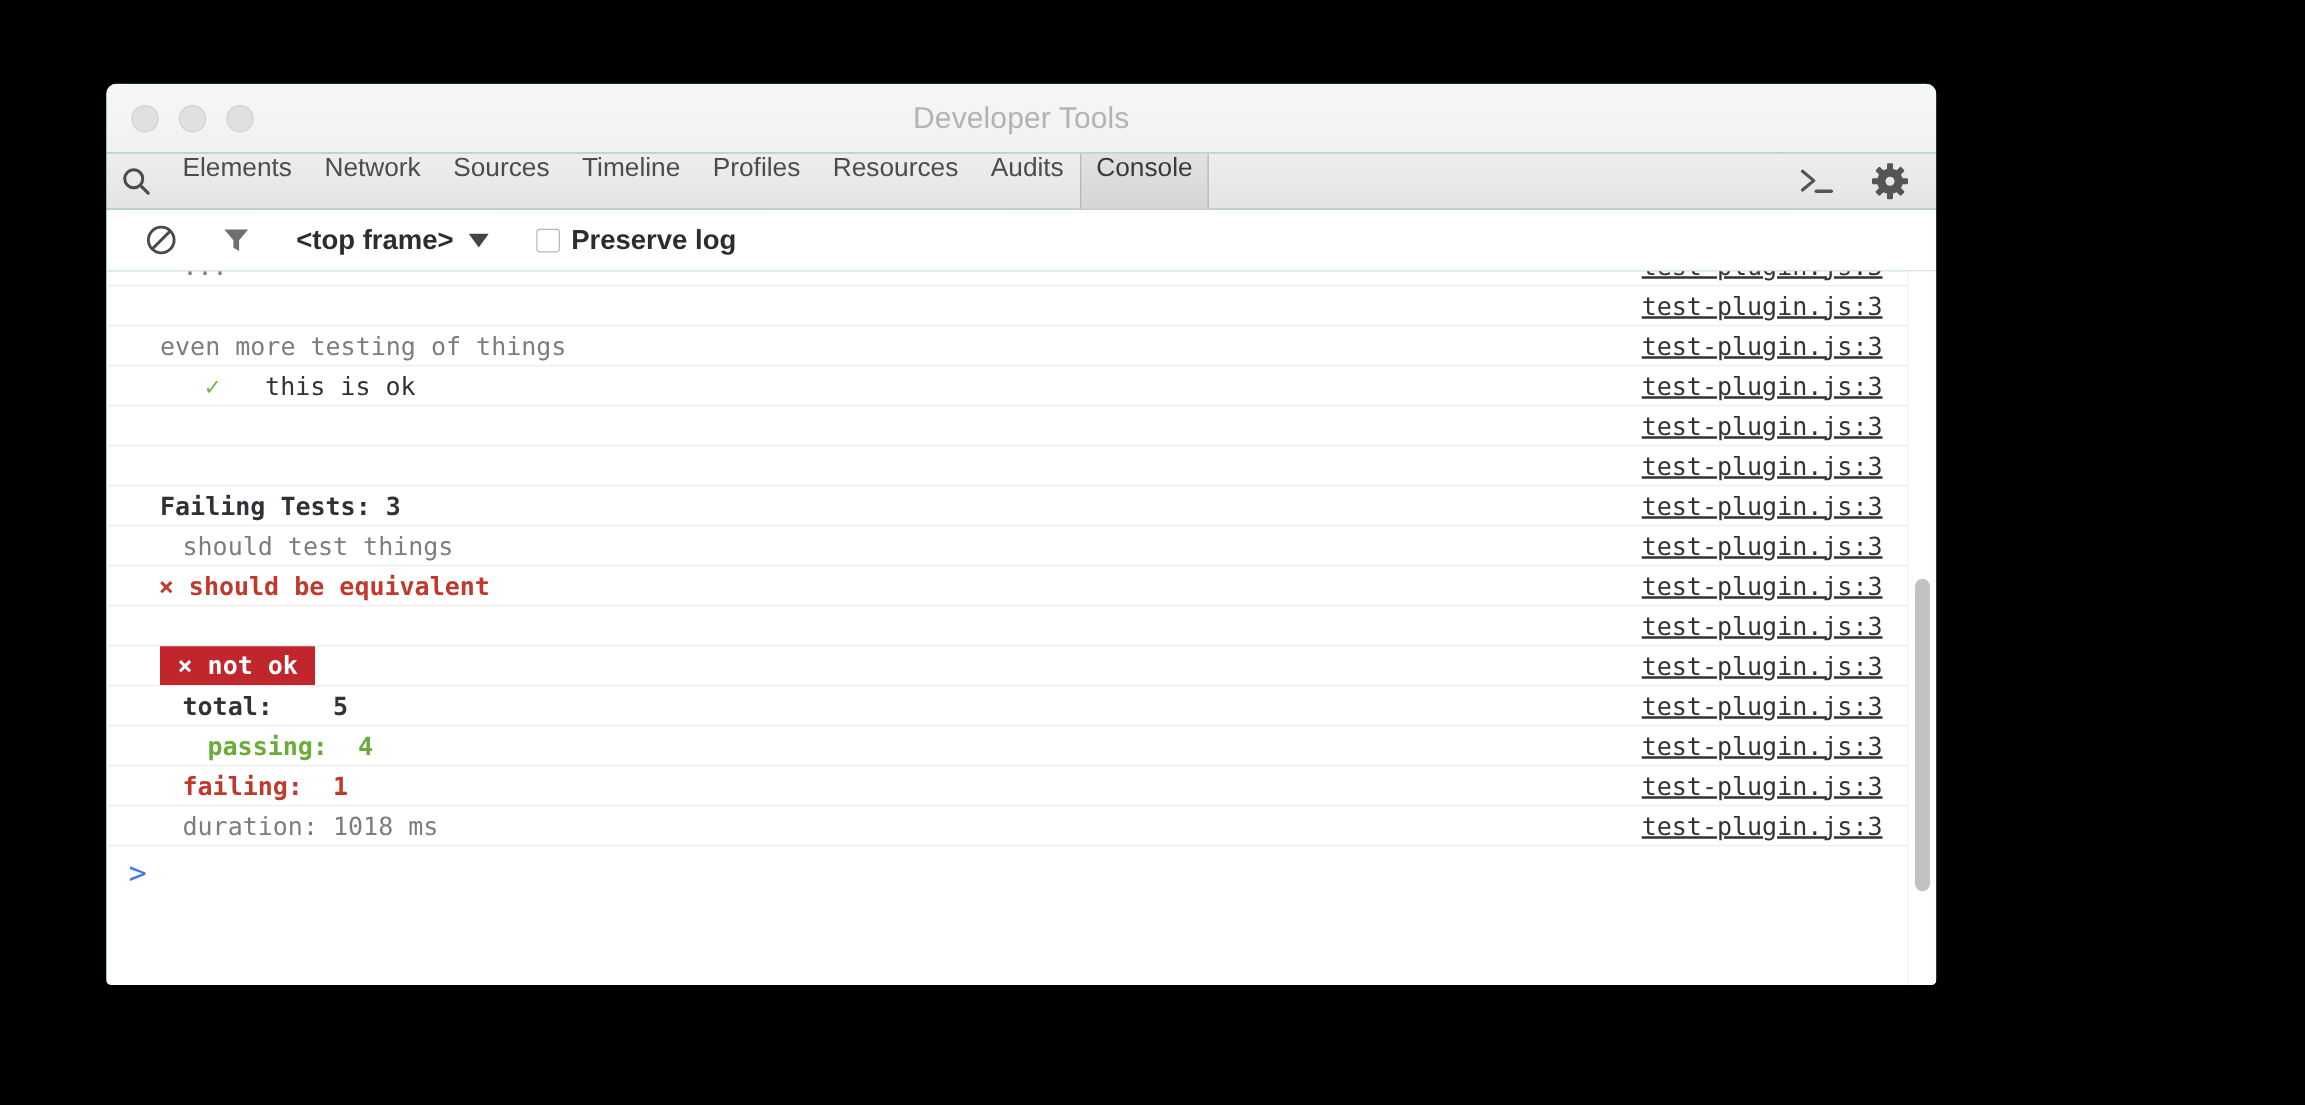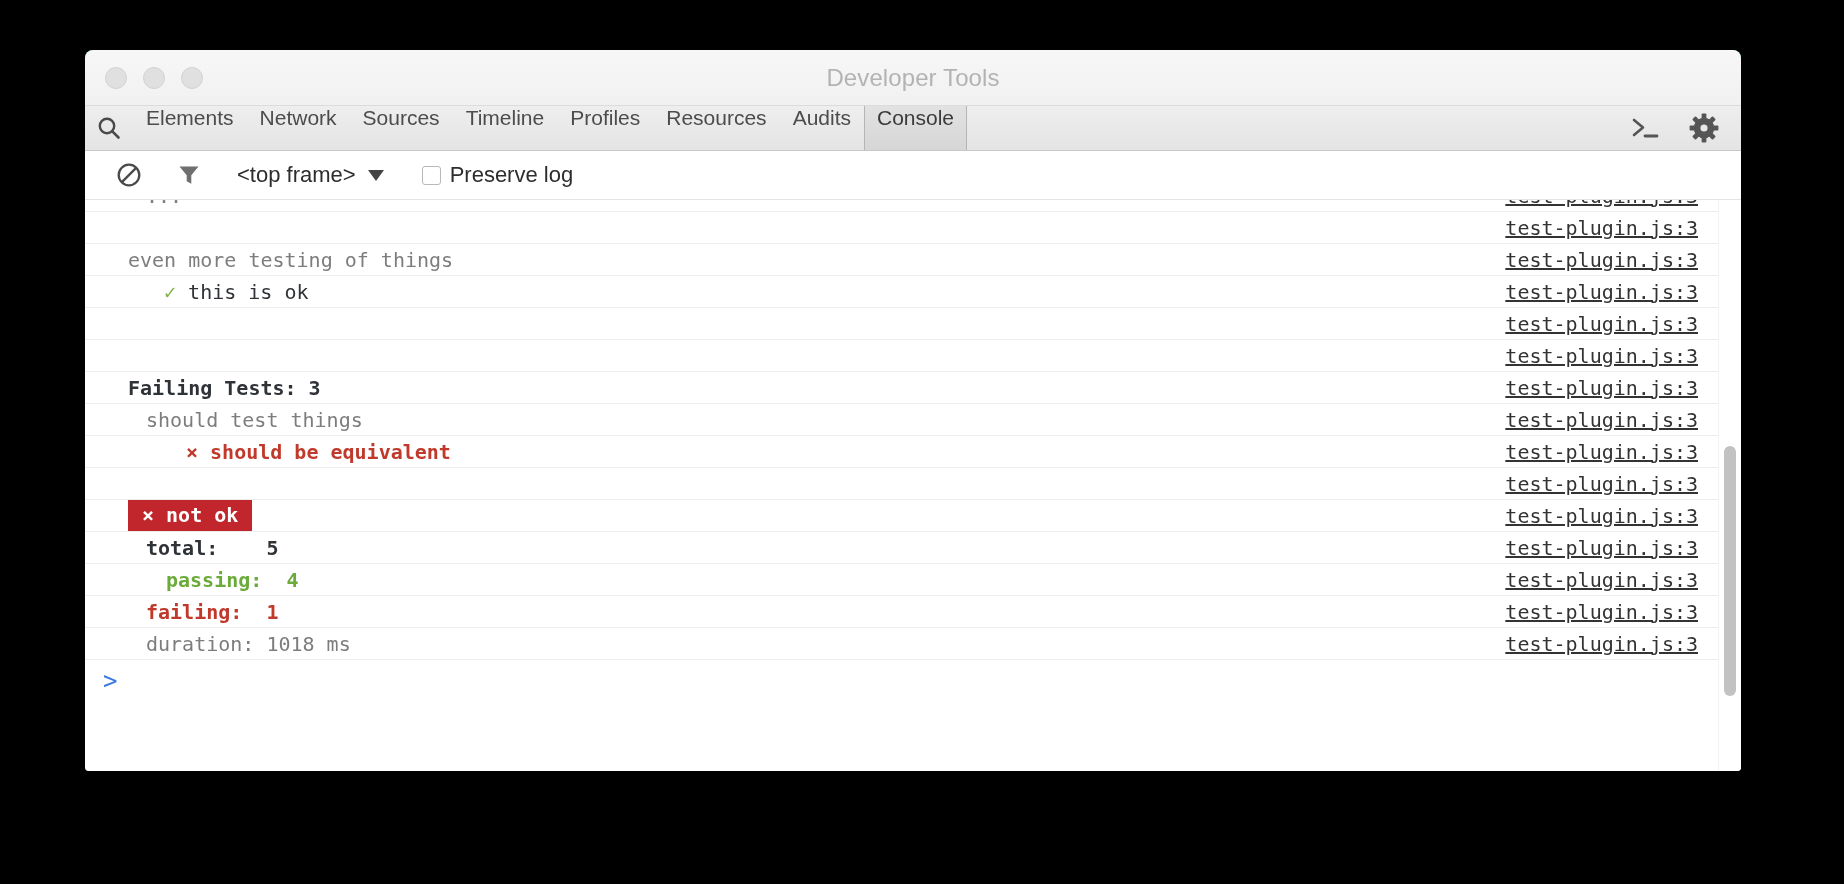--- a/index.html
+++ b/index.html
@@ -19,22 +19,22 @@
     position: relative;
     width: 1844px;
     height: 884px;
     background: #000000;
   }
 
   
   #devtools-window {
     position: absolute;
     left: 85px;
-    top: 50px;
-    width: 1656px;
+    top: 67px;
+    width: 1464px;
     height: 721px;
     background: #14b8a6;
     border-radius: 8px 8px 4px 4px;
     box-shadow: 0 0 0 1px rgba(0,0,0,0.18);
     overflow: hidden;
     display: flex;
     flex-direction: column;
   }
 
   .titlebar {
@@ -119,20 +119,21 @@
   
   .console-toolbar {
     height: 48px;
     background: #ffffff;
     border-bottom: 1px solid #e3e3e3;
     display: flex;
     align-items: center;
     padding-left: 20px;
     gap: 12px;
     flex: 0 0 auto;
+    font-weight: bold;
   }
   .ct-btn {
     width: 48px;
     display: flex;
     align-items: center;
     justify-content: center;
     cursor: default;
   }
   .frame-select {
     display: flex;
@@ -211,21 +212,21 @@
     text-decoration: underline;
     cursor: pointer;
     white-space: nowrap;
   }
 
   .c-gray   { color: #7d7d7d; }
   .c-dark   { color: #2f3337; font-weight: bold; }
   .c-green  { color: #6aab3a; font-weight: bold; }
   .c-greenk { color: #7cb342; }
   .c-red    { color: #c0392b; font-weight: bold; }
-  .c-plain  { color: #2f3337; }
+  .c-plain  { color: #2f3337; margin-left: 24px; }
 
   .badge-notok {
     display: inline-block;
     background: #c0262b;
     color: #ffffff;
     font-family: "DejaVu Sans Mono", "Liberation Mono", monospace;
     font-size: 20px;
     font-weight: bold;
     padding: 5px 14px 6px 14px;
     line-height: 1;
@@ -391,21 +392,21 @@
           </div>
           <div class="msg-row">
             <span class="msg-text c-dark" style="padding-left: 43px;">Failing Tests: 3</span>
             <a class="msg-src">test-plugin.js:3</a>
           </div>
           <div class="msg-row">
             <span class="msg-text c-gray" style="padding-left: 61px;">should test things</span>
             <a class="msg-src">test-plugin.js:3</a>
           </div>
           <div class="msg-row">
-            <span class="msg-text c-red" style="padding-left: 101px;">× should be equivalent</span>
+            <span class="msg-text c-red" style="padding-left: 42px;">× should be equivalent</span>
             <a class="msg-src">test-plugin.js:3</a>
           </div>
           <div class="msg-row">
             <span class="msg-text c-gray" style="padding-left: 25px;"></span>
             <a class="msg-src">test-plugin.js:3</a>
           </div>
           <div class="msg-row">
             <span class="badge-notok" style="margin-left: 43px;">× not ok</span>
             <a class="msg-src">test-plugin.js:3</a>
           </div>

